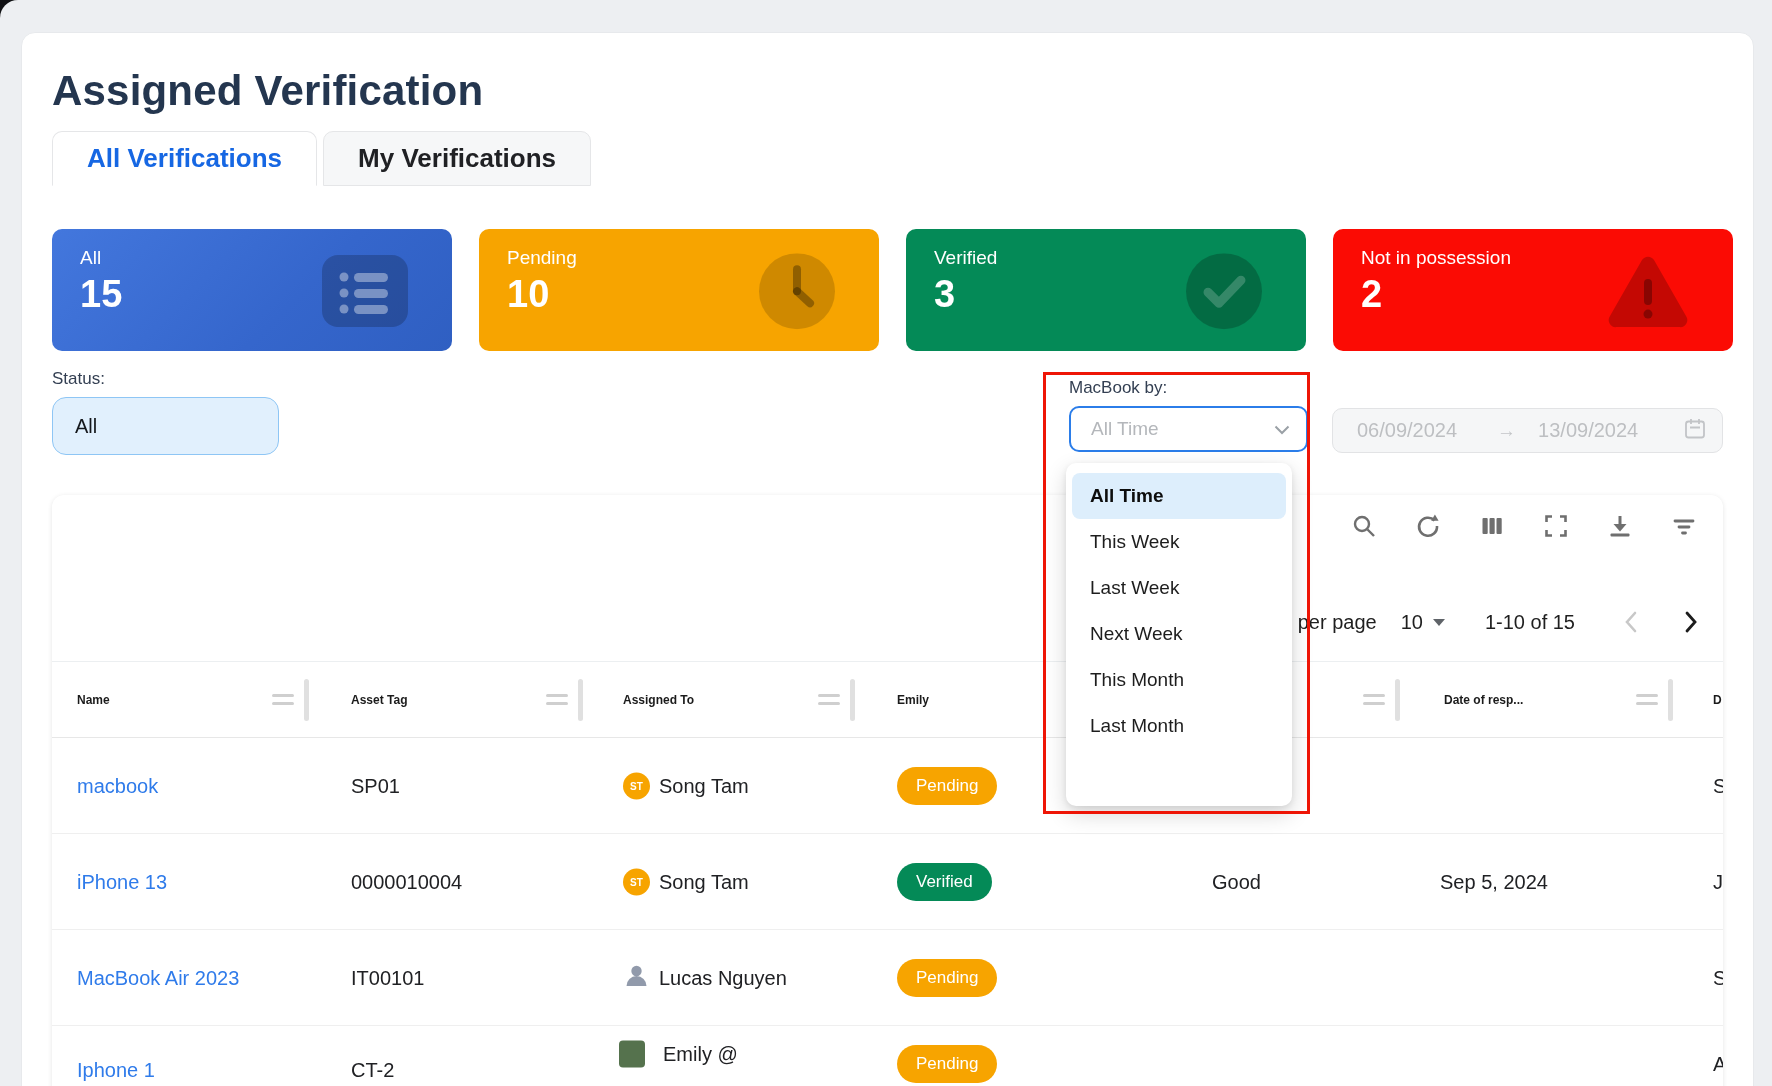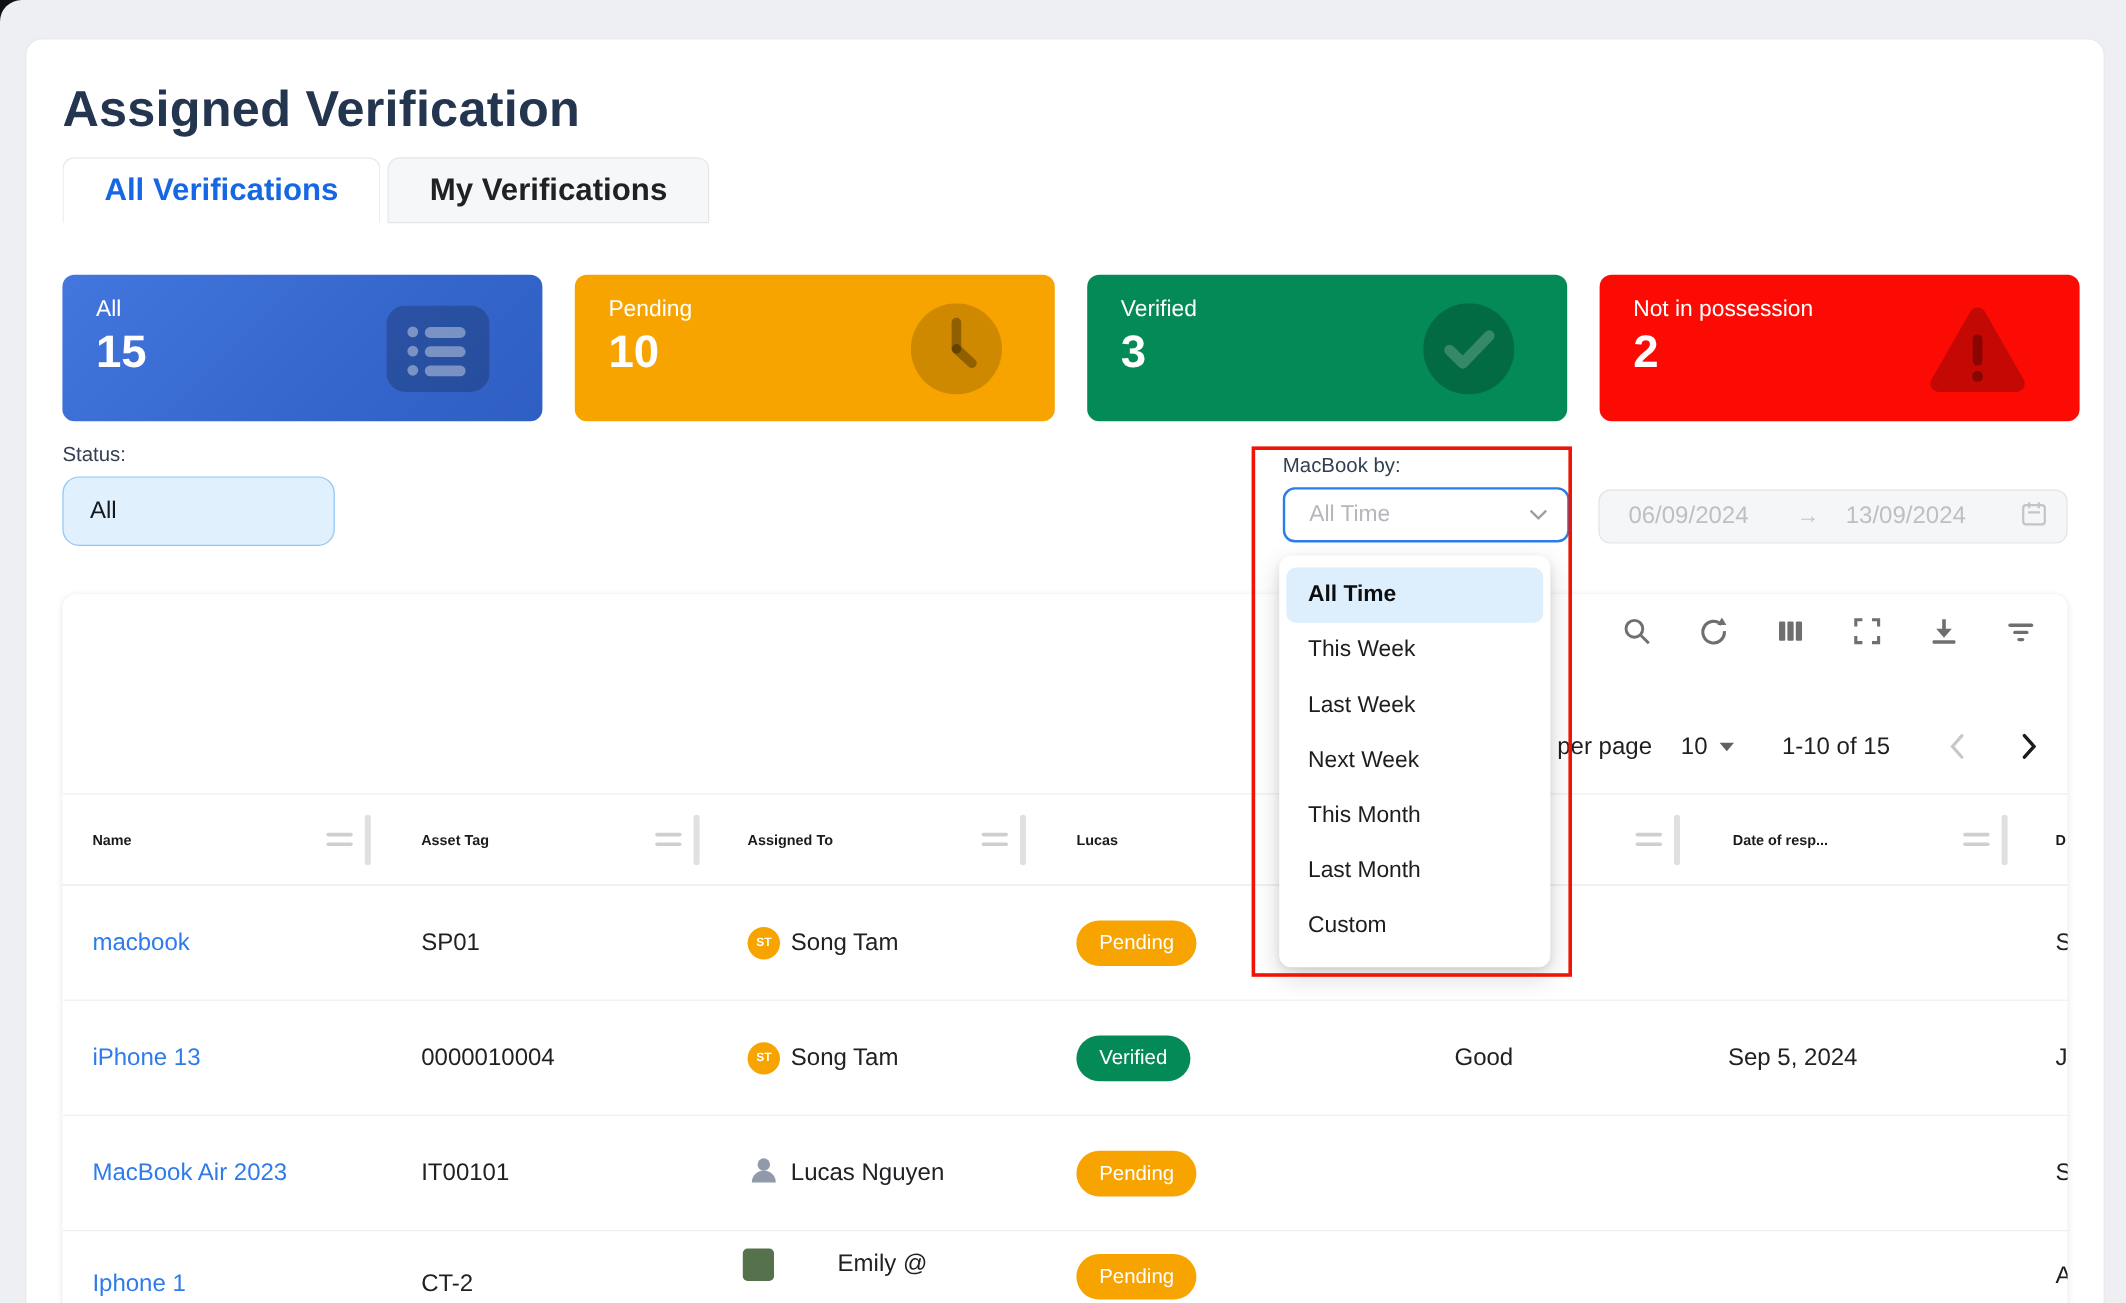--- a/index.html
+++ b/index.html
@@ -296,21 +296,21 @@
             <span class="vbar"></span>
           </span>
         <span class="th" style="left:571px">Assigned To</span>
         <span class="handle" style="left:766px">
             <span class="grip">
               <i></i>
               <i></i>
             </span>
             <span class="vbar"></span>
           </span>
-        <span class="th" style="left:845px">Lucas</span>
+        <span class="th" style="left:845px">Emily</span>
         <span class="handle" style="left:1311px">
             <span class="grip">
               <i></i>
               <i></i>
             </span>
             <span class="vbar"></span>
           </span>
         <span class="th" style="left:1392px">Date of resp...</span>
         <span class="handle" style="left:1584px">
             <span class="grip">
@@ -353,31 +353,30 @@
         </span>
         <span class="td" style="left:607px">Lucas Nguyen</span>
         <span class="td badge pending" style="left:845px">Pending</span>
         <span class="td" style="left:1661px">S</span>
       </div>
 
       <div class="trow" style="top:531px">
         <span class="td link" style="left:25px; top:44px;">Iphone 1</span>
         <span class="td" style="left:299px; top:44px;">CT-2</span>
         <span class="td avatar-photo" style="left:567px; top:28px;"></span>
-        <span class="td" style="left:646px; top:28px;text-align:right;">Emily @</span>
+        <span class="td" style="left:611px; top:28px;text-align:right;">Emily @</span>
         <span class="td badge pending" style="left:845px; top:38px;">Pending</span>
         <span class="td" style="left:1661px; top:38px;">A</span>
       </div>
     </div>
   </div>
 
   <div class="menu">
     <div class="menu-item selected">All Time</div>
     <div class="menu-item">This Week</div>
     <div class="menu-item">Last Week</div>
     <div class="menu-item">Next Week</div>
     <div class="menu-item">This Month</div>
     <div class="menu-item">Last Month</div>
-    <div class="menu-item">Custom</div>
   </div>
 
   <div class="annotation"></div>
 </div>
 
 </body></html>

